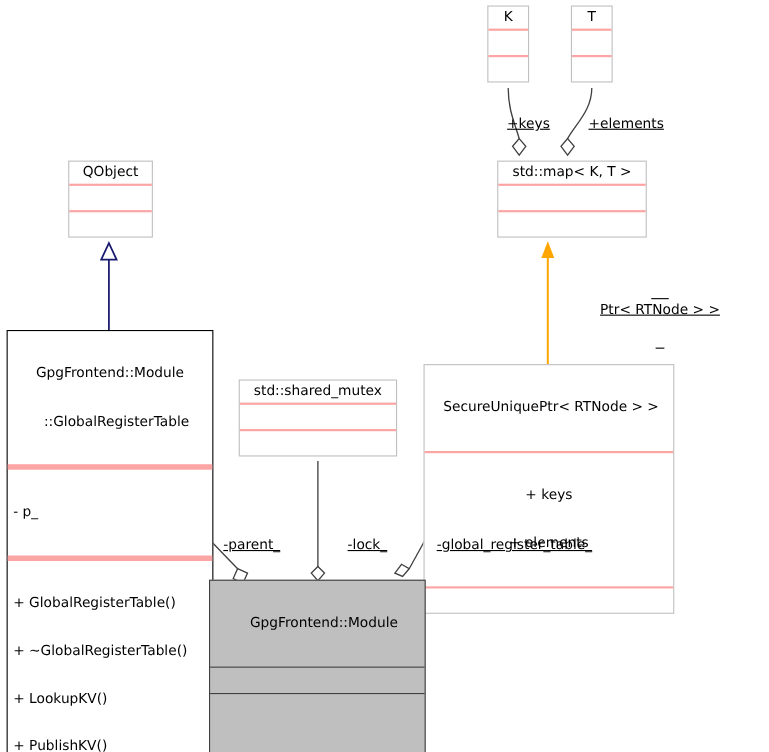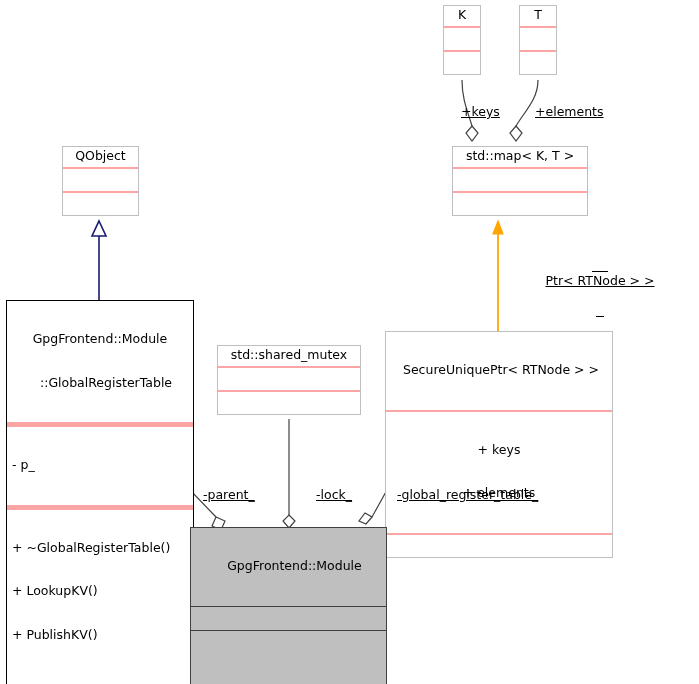--- a/index.html
+++ b/index.html
@@ -130,20 +130,21 @@
 
   <div class="node black-border" style="left:6px; top:300px; width:188px;">
     <div class="cell title leftish">
       <div>GpgFrontend::Module</div>
       <div style="padding-left:12px;">::GlobalRegisterTable</div>
     </div>
     <div class="cell sep-black">
       <div>- p_</div>
     </div>
     <div class="cell sep-black">
+      <div>+ GlobalRegisterTable()</div>
       <div>+ ~GlobalRegisterTable()</div>
       <div>+ LookupKV()</div>
       <div>+ PublishKV()</div>
       
       
     </div>
   </div>
 
   <div class="node gray-border" style="left:217px; top:345px; width:144px;">
     <div class="cell title">std::shared_mutex</div>

